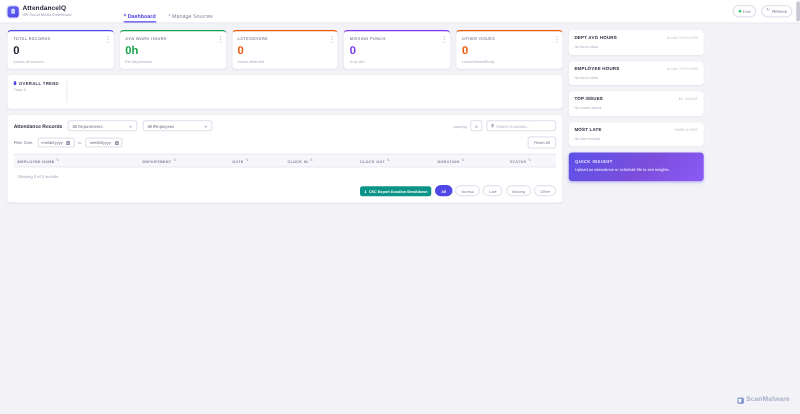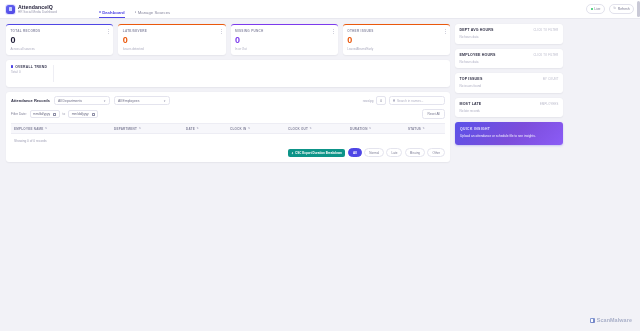--- a/index.html
+++ b/index.html
@@ -223,20 +223,30 @@
         <div class="stat-card" style="--accent:#4f46e5">
           <div class="stat-label">TOTAL RECORDS</div>
           <div class="stat-value" style="color:#1e1b35">0</div>
           <div class="stat-sub">Across all sources</div>
           <div class="kebab">
               <span></span>
               <span></span>
               <span></span>
             </div>
         </div>
+        <div class="stat-card" style="--accent:#16a34a">
+          <div class="stat-label">AVG WORK HOURS</div>
+          <div class="stat-value">0h</div>
+          <div class="stat-sub">Per day/session</div>
+          <div class="kebab">
+              <span></span>
+              <span></span>
+              <span></span>
+            </div>
+        </div>
         <div class="stat-card" style="--accent:#ea580c">
           <div class="stat-label">LATE/SEVERE</div>
           <div class="stat-value">0</div>
           <div class="stat-sub">Issues detected</div>
           <div class="kebab">
               <span></span>
               <span></span>
               <span></span>
             </div>
         </div>

